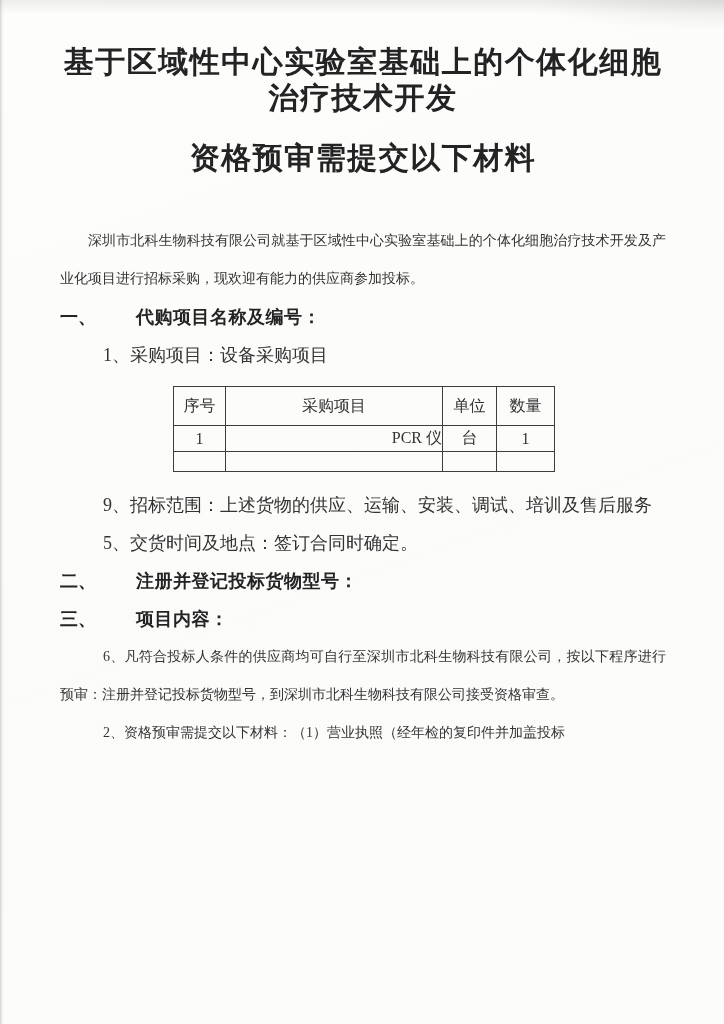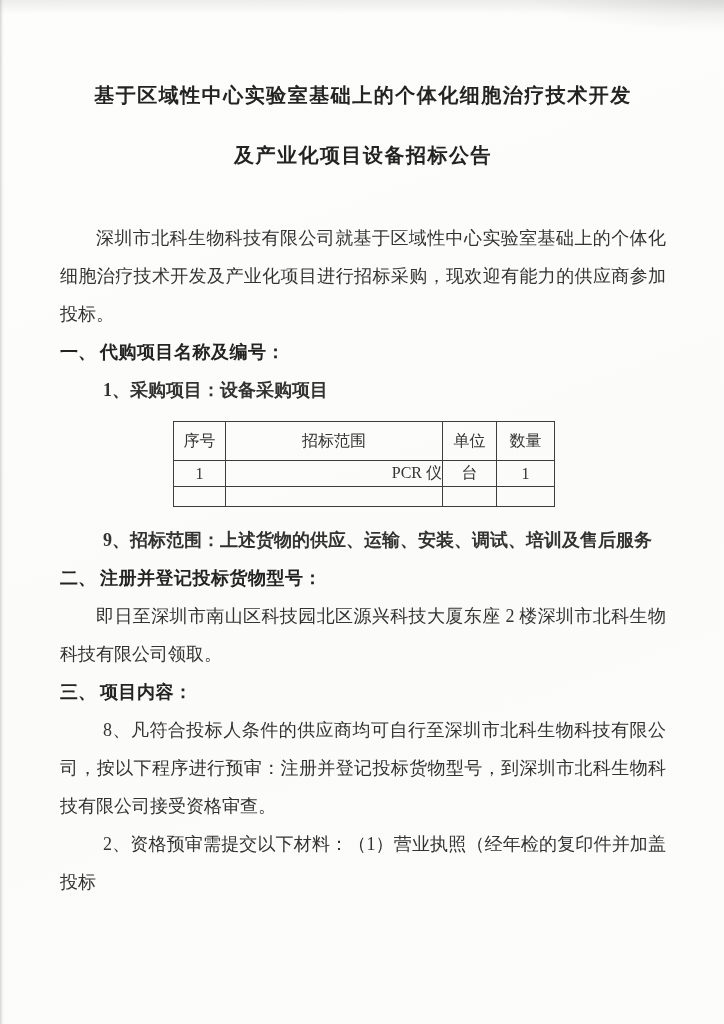--- a/index.html
+++ b/index.html
@@ -25,33 +25,33 @@
     position: absolute; top: 0; left: 0; right: 0; height: 14px;
     background: linear-gradient(to bottom, rgba(150,150,148,.16), transparent);
   }
   .scan-corner-tr {
     position: absolute; top: 0; right: 0; width: 190px; height: 30px;
     background: radial-gradient(ellipse at top right, rgba(140,140,138,.20), transparent 72%);
   }
   .content {
     position: absolute; left: 60px; top: 0; width: 606px;
   }
-  .title { margin: 77px 0 0 0; text-align: center; font-size: 20px; font-weight: bold; color: #232323; }
+  .title { margin: 44px 0 0 0; text-align: center; font-size: 30px; font-weight: bold; color: #232323; }
   .title-line { display: block; line-height: 36px; letter-spacing: 1.5px; }
   .title-line2 { margin-top: 24px; }
 
-  .para { margin: 0; font-size: 18px; line-height: 38px; text-align: justify; color: #333; }
+  .para { margin: 0; font-size: 14px; line-height: 38px; text-align: justify; color: #333; }
   .indent2 { text-indent: 2em; }
   .intro { margin-top: 46px; }
 
   .sec-heading { display: flex; font-size: 18px; font-weight: bold; line-height: 38px; color: #232323; }
   .sec-num { width: 40px; flex: none; }
-  .sec-title { flex: 1; letter-spacing: .5px; }
+  .sec-title { flex: 1; letter-spacing: .5px; margin-left: 36px; }
 
-  .item { font-size: 18px; line-height: 38px; padding-left: 43px; color: #333; white-space: nowrap; font-weight: bold; }
+  .item { font-size: 18px; line-height: 38px; padding-left: 43px; color: #333; white-space: nowrap; }
 
   .equip-table {
     border-collapse: collapse; table-layout: fixed;
     margin: 12px 0 0 113px; width: 381px;
     font-size: 16px; color: #333;
   }
   .equip-table th, .equip-table td {
     border: 1px solid #3d3d3d; padding: 0; font-weight: normal; overflow: hidden;
   }
   .equip-table thead tr { height: 39px; }
@@ -68,21 +68,21 @@
 
 <div class="page">
   <div class="scan-edge-left"></div>
   <div class="scan-shade-top"></div>
   <div class="scan-corner-tr"></div>
 
   <div class="content">
 
     <h1 class="title">
       <span class="title-line">基于区域性中心实验室基础上的个体化细胞治疗技术开发</span>
-      <span class="title-line title-line2">及产业化项目设备招标公告</span>
+      <span class="title-line title-line2">资格预审需提交以下材料</span>
     </h1>
 
     <p class="para indent2 intro">深圳市北科生物科技有限公司就基于区域性中心实验室基础上的个体化细胞治疗技术开发及产业化项目进行招标采购，现欢迎有能力的供应商参加投标。</p>
 
     <div class="sec-heading">
       <span class="sec-num">一、</span>
       <span class="sec-title">代购项目名称及编号：</span>
     </div>
 
     <div class="item">1、采购项目：设备采购项目</div>
@@ -90,21 +90,21 @@
     <table class="equip-table">
       <colgroup>
         <col style="width:52px">
         <col style="width:217px">
         <col style="width:54px">
         <col style="width:58px">
       </colgroup>
       <thead>
         <tr>
           <th class="cell-c">序号</th>
-          <th class="cell-c">招标范围</th>
+          <th class="cell-c">采购项目</th>
           <th class="cell-c">单位</th>
           <th class="cell-c">数量</th>
         </tr>
       </thead>
       <tbody>
         <tr class="data-row">
           <td class="cell-c">1</td>
           <td class="cell-l">PCR 仪</td>
           <td class="cell-c">台</td>
           <td class="cell-c">1</td>
@@ -113,29 +113,29 @@
           <td class="cell-c"></td>
           <td class="cell-l"></td>
           <td class="cell-c"></td>
           <td class="cell-c"></td>
         </tr>
       </tbody>
     </table>
 
     <div class="items-after">
       <div class="item">9、招标范围：上述货物的供应、运输、安装、调试、培训及售后服务</div>
+      <div class="item">5、交货时间及地点：签订合同时确定。</div>
     </div>
 
     <div class="sec-heading">
       <span class="sec-num">二、</span>
       <span class="sec-title">注册并登记投标货物型号：</span>
     </div>
-    <p class="para indent2">即日至深圳市南山区科技园北区源兴科技大厦东座 2 楼深圳市北科生物科技有限公司领取。</p>
 
     <div class="sec-heading">
       <span class="sec-num">三、</span>
       <span class="sec-title">项目内容：</span>
     </div>
-    <p class="para hang-item">8、凡符合投标人条件的供应商均可自行至深圳市北科生物科技有限公司，按以下程序进行预审：注册并登记投标货物型号，到深圳市北科生物科技有限公司接受资格审查。</p>
+    <p class="para hang-item">6、凡符合投标人条件的供应商均可自行至深圳市北科生物科技有限公司，按以下程序进行预审：注册并登记投标货物型号，到深圳市北科生物科技有限公司接受资格审查。</p>
     <p class="para hang-item">2、资格预审需提交以下材料：（1）营业执照（经年检的复印件并加盖投标</p>
 
   </div>
 </div>
 
 </body></html>

